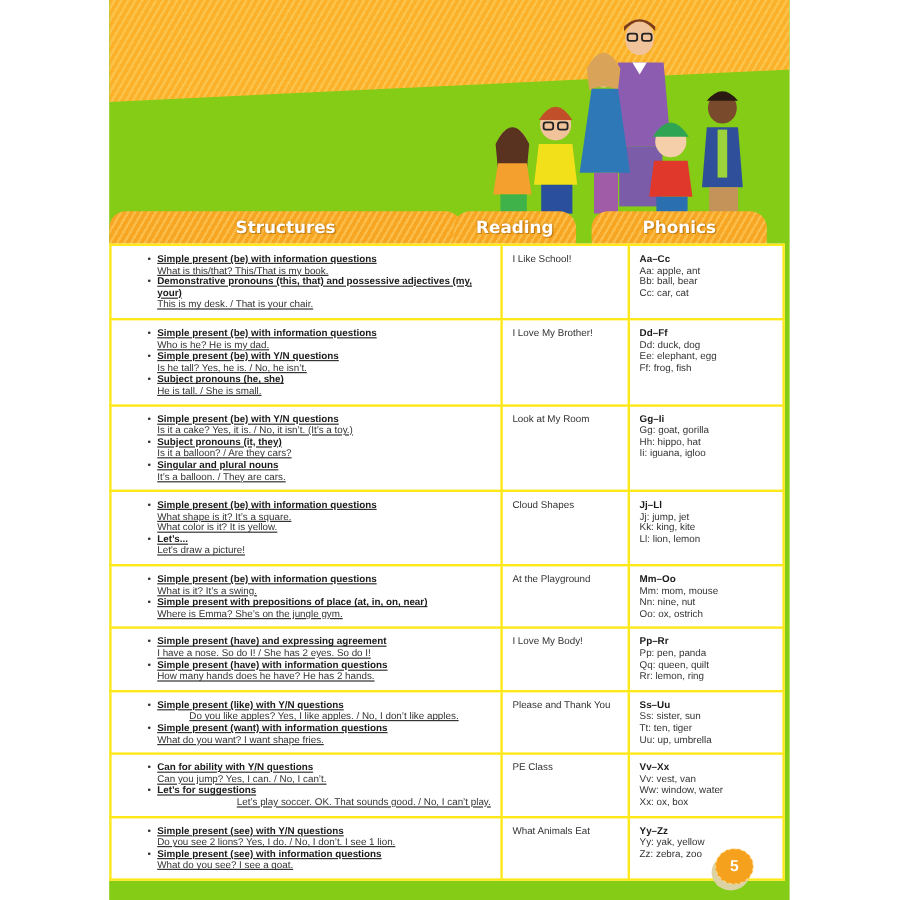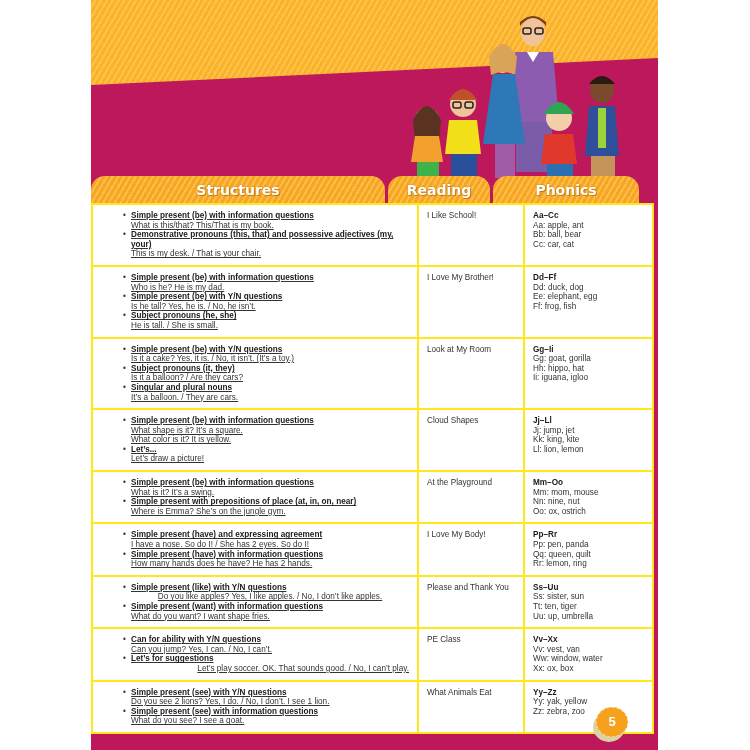--- a/index.html
+++ b/index.html
@@ -1,27 +1,27 @@
 <!DOCTYPE html>
 <html><head>
 <meta charset="utf-8">
 <style>
   html, body { margin:0; padding:0; }
   body { width:750px; height:750px; background:#ffffff; position:relative; overflow:hidden; font-family:"Liberation Sans", sans-serif; }
-  .page { position:absolute; left:91px; top:0; width:567px; height:750px; background:#be185d; overflow:hidden; }
+  .page { position:absolute; left:91px; top:0; width:567px; height:750px; background:#84cc16; overflow:hidden; }
   .band { position:absolute; left:0; top:0; width:567px; height:90px;
     background: repeating-linear-gradient(120deg, #fbb22a 0 3px, #fcc34a 3px 5px);
     clip-path: polygon(0 0, 100% 0, 100% 58px, 0 85px); }
   .illus { position:absolute; left:312px; top:12px; width:235px; height:168px; }
   .thead { position:absolute; top:176px; height:28px; border-radius:14px 14px 0 0;
     background: repeating-linear-gradient(120deg, #f6a623 0 3px, #fbbd47 3px 5px);
     color:#fff; font-weight:bold; font-size:14px; text-align:center; line-height:28px;
     text-shadow: 1px 1px 0 #c77d10, 0 0 2px #c77d10; font-family:"DejaVu Sans", sans-serif; }
   .th-struct { left:0; width:294px; }
-  .th-read { left:297px; width:102px; }
+  .th-read { left:287px; width:102px; }
   .th-phon { left:402px; width:146px; }
   table.grid { position:absolute; left:0; top:203px; width:531px; border-collapse:collapse; background:#ffffff; table-layout:fixed; }
   table.grid td { border:2px solid #ffe81a; vertical-align:top; font-size:8.2px; line-height:9.6px; color:#333; padding:6px 8px 6px 8px; }
   td.c1 { width:278px; padding-left:38px !important; }
   td.c2 { width:88px; }
   td.c3 { width:111px; }
   ul.pts { margin:0; padding:0; list-style:none;text-decoration:underline; }
   ul.pts li { position:relative; }
   ul.pts li::before { content:"•"; position:absolute; left:-8px; top:0; }
   .pt-head { font-weight:bold; color:#1a1a1a; }

